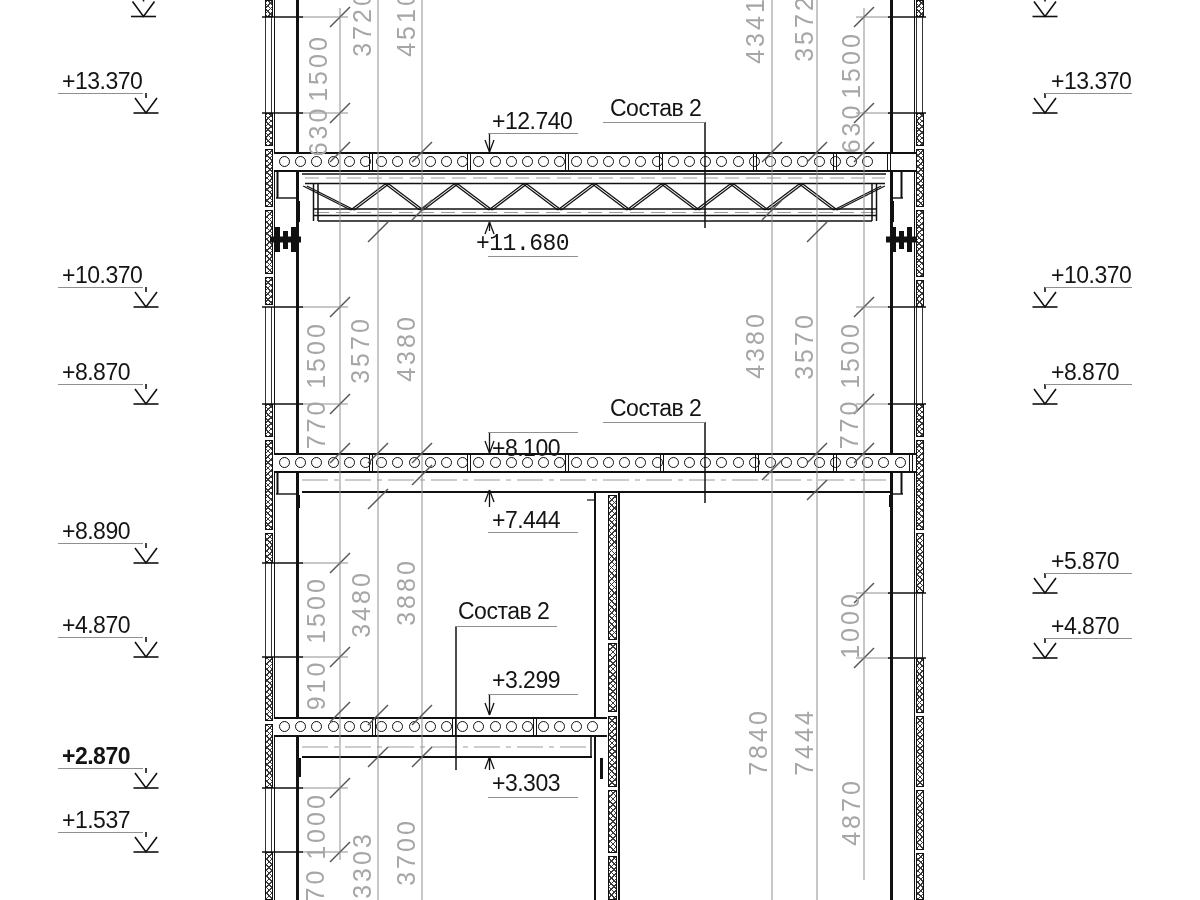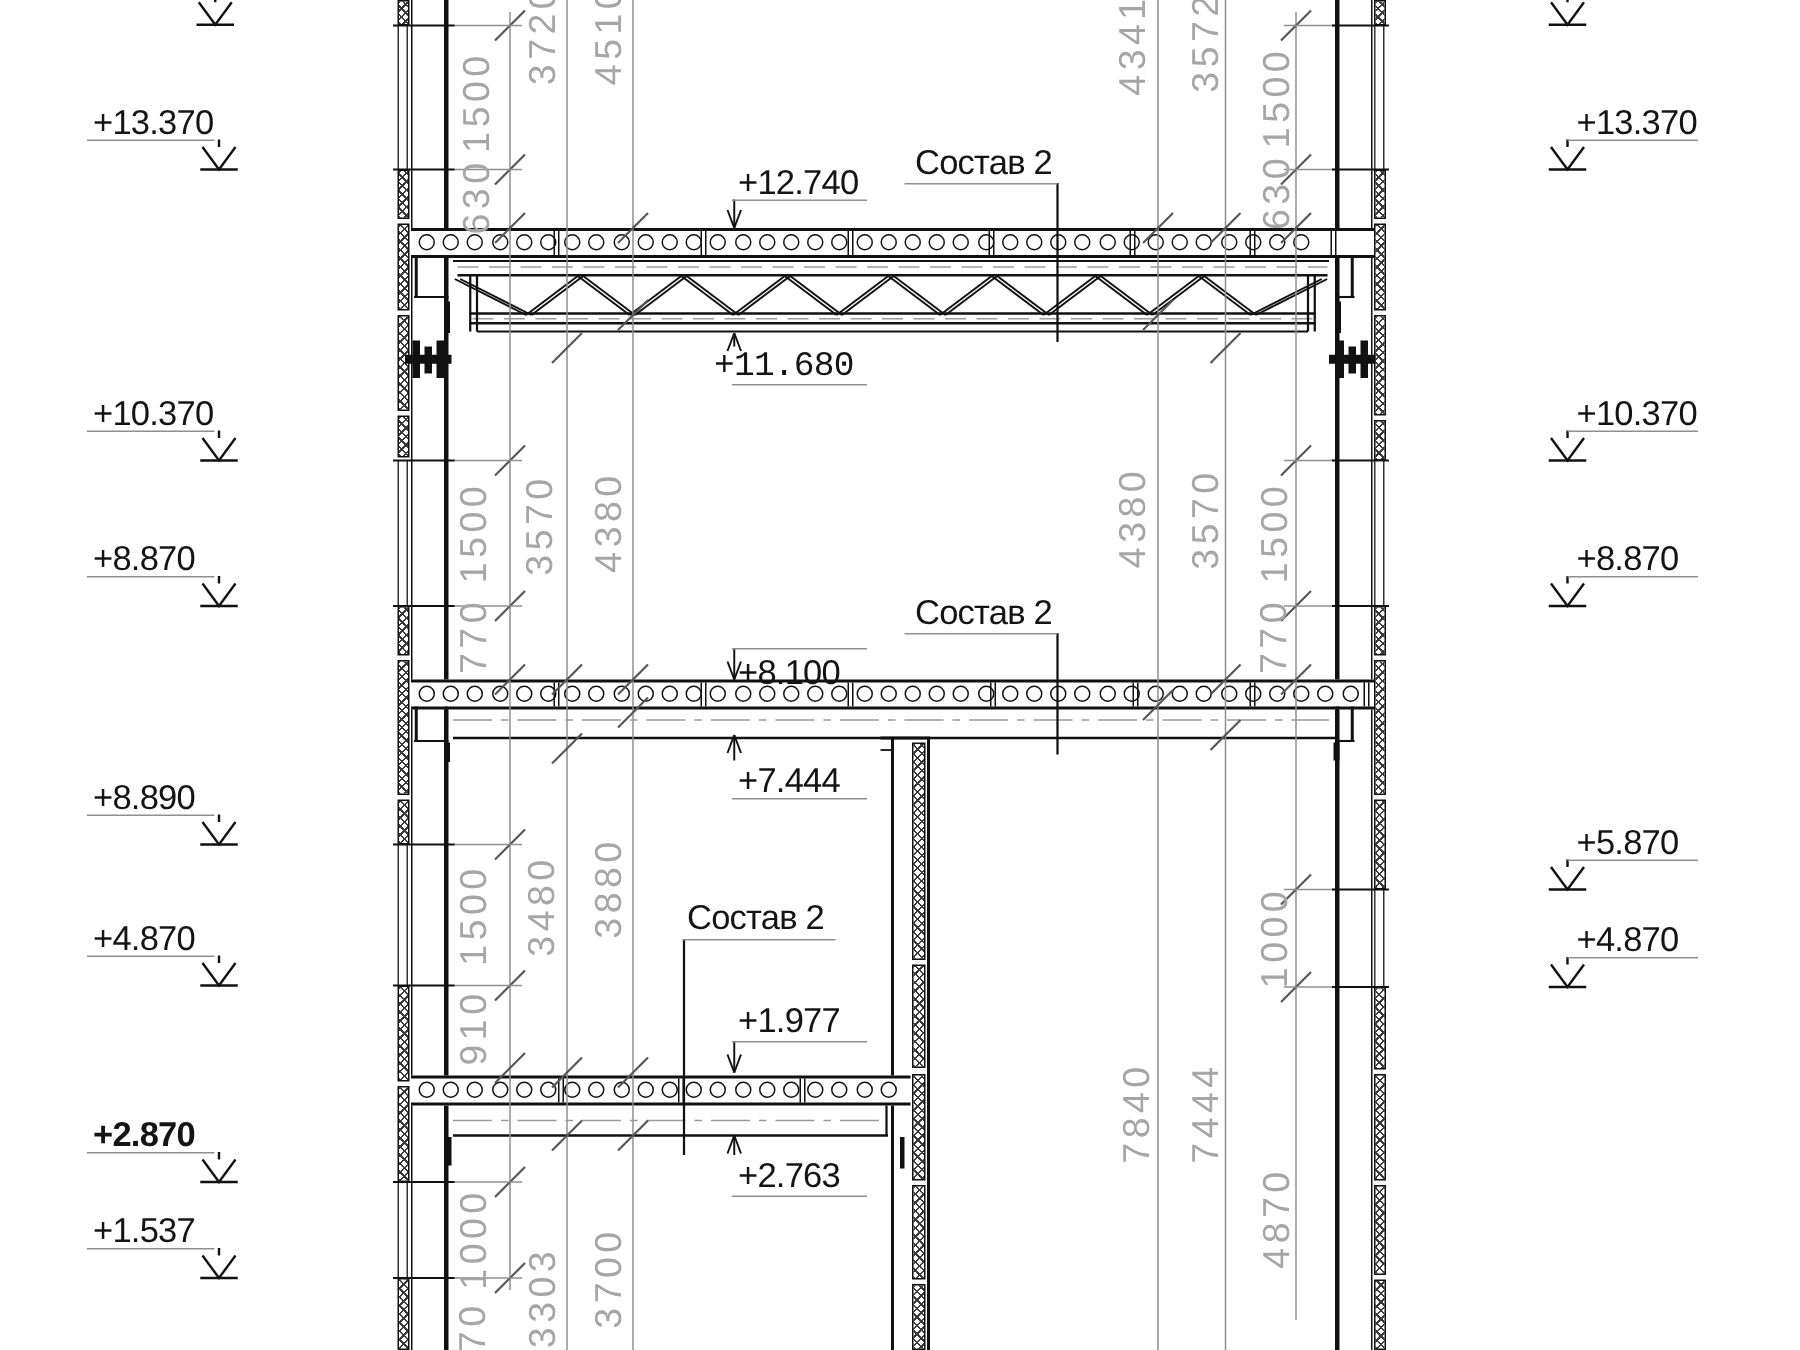--- a/index.html
+++ b/index.html
@@ -426,23 +426,23 @@
       <div class="abs elev" style="left: 1051px; top: 615px;">+4.870</div>
       <div class="uline" style="left: 1045px; top: 638px; width: 87px;"></div>
       <div class="abs elev" style="left: 492px; top: 110px;">+12.740</div>
       <div class="uline" style="left: 488px; top: 133px; width: 90px;"></div>
       <div class="abs elev" style="left: 476px; top: 233px; font-family: Liberation Mono, monospace;">+11.680</div>
       <div class="uline" style="left: 488px; top: 256px; width: 90px;"></div>
       <div class="abs elev" style="left: 492px; top: 409px; margin-top: 28px;">+8.100</div>
       <div class="uline" style="left: 488px; top: 432px; width: 90px;"></div>
       <div class="abs elev" style="left: 492px; top: 509px;">+7.444</div>
       <div class="uline" style="left: 488px; top: 532px; width: 90px;"></div>
-      <div class="abs elev" style="left: 492px; top: 669px;">+1.977</div>
+      <div class="abs elev" style="left: 492px; top: 669px;">+3.299</div>
       <div class="uline" style="left: 488px; top: 694px; width: 90px;"></div>
-      <div class="abs elev" style="left: 492px; top: 772px;">+2.763</div>
+      <div class="abs elev" style="left: 492px; top: 772px;">+3.303</div>
       <div class="uline" style="left: 488px; top: 797px; width: 90px;"></div>
       <div class="abs elev" style="left: 610px; top: 97px;">Состав 2</div>
       <div class="uline" style="left: 603px; top: 122px; width: 102px;"></div>
       <div class="abs elev" style="left: 610px; top: 397px;">Состав 2</div>
       <div class="uline" style="left: 603px; top: 422px; width: 102px;"></div>
       <div class="abs elev" style="left: 458px; top: 600px;">Состав 2</div>
       <div class="uline" style="left: 455px; top: 626px; width: 102px;"></div>
       <div class="abs dim" style="left: 273px; top: 55px;">1500</div>
       <div class="abs dim" style="left: 273px; top: 118px;">630</div>
       <div class="abs dim" style="left: 317px; top: 10px;">3720</div>

